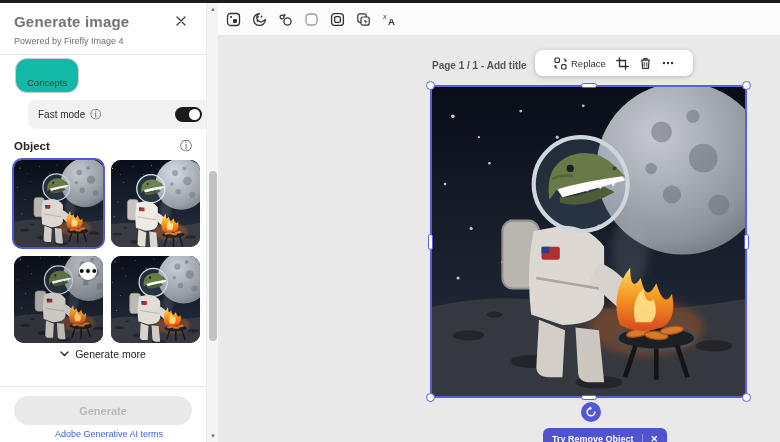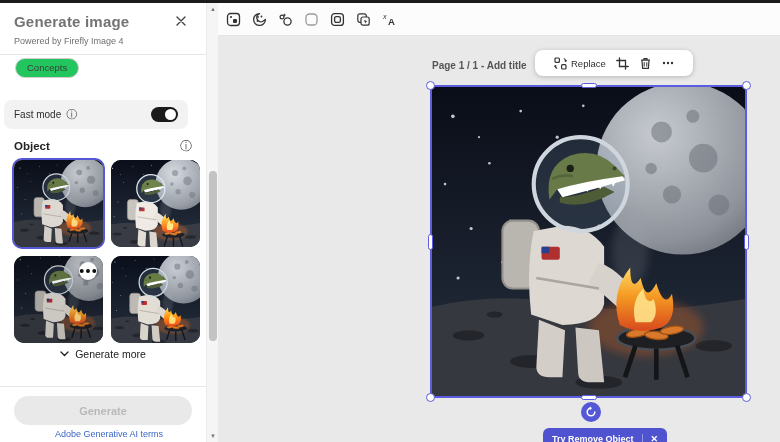--- a/index.html
+++ b/index.html
@@ -9,23 +9,23 @@
 
   
   .top-strip { position:absolute; left:0; top:0; width:780px; height:3px; background:#1b1b1b; z-index:60; }
 
   
   .panel { position:absolute; left:0; top:0; width:206px; height:442px; background:#ffffff; z-index:30; }
   .panel-title { position:absolute; left:14px; top:13px; font-size:15px; font-weight:bold; color:#737373; letter-spacing:.2px; }
   .close-btn { position:absolute; left:174px; top:14px; width:16px; height:16px; cursor:pointer; color:#444; }
   .panel-sub { position:absolute; left:14px; top:36px; font-size:9px; color:#6f6f6f; }
   .divider-a { position:absolute; left:0; top:54px; width:206px; height:1px; background:#e7e7e7; }
-  .chip { position:absolute; left:15px; top:58px; padding:3px 11px 4px; border:1px solid #cfcfcf; border-radius:12px;
-          font-size:9.5px; color:#3c3c3c; background:#22c55e; }
-  .fast-row { position:absolute; left:4px; top:100px; width:184px; height:29px; background:#f2f2f2; border-radius:8px;
+  .chip { position:absolute; left:15px; top:58px; padding:18px 11px 4px; border:1px solid #cfcfcf; border-radius:12px;
+          font-size:9.5px; color:#3c3c3c; background:#14b8a6; }
+  .fast-row { position:absolute; left:28px; top:100px; width:184px; height:29px; background:#f2f2f2; border-radius:8px;
               display:flex; align-items:center; padding:0 10px; gap:5px; }
   .fast-label { font-size:10px; color:#2e2e2e; }
   .info-glyph { font-size:11px; color:#4a4a4a; line-height:1; }
   .toggle { margin-left:auto; width:27px; height:15px; border-radius:8px; background:#1b1b1b; position:relative; cursor:pointer; }
   .toggle .knob { position:absolute; right:2px; top:2px; width:11px; height:11px; border-radius:50%; background:#fff; }
   .results-head { position:absolute; left:14px; top:140px; font-size:11.5px; font-weight:bold; color:#222; }
   .results-info { position:absolute; left:180px; top:138px; font-size:12px; color:#4a4a4a; }
   .thumb-grid { position:absolute; left:14px; top:160px; width:184px; display:grid;
                 grid-template-columns:89px 89px; grid-auto-rows:87px; gap:9px 8px; }
   .thumb { position:relative; border-radius:10px; overflow:hidden; cursor:pointer; background:#0a0e1a; }

